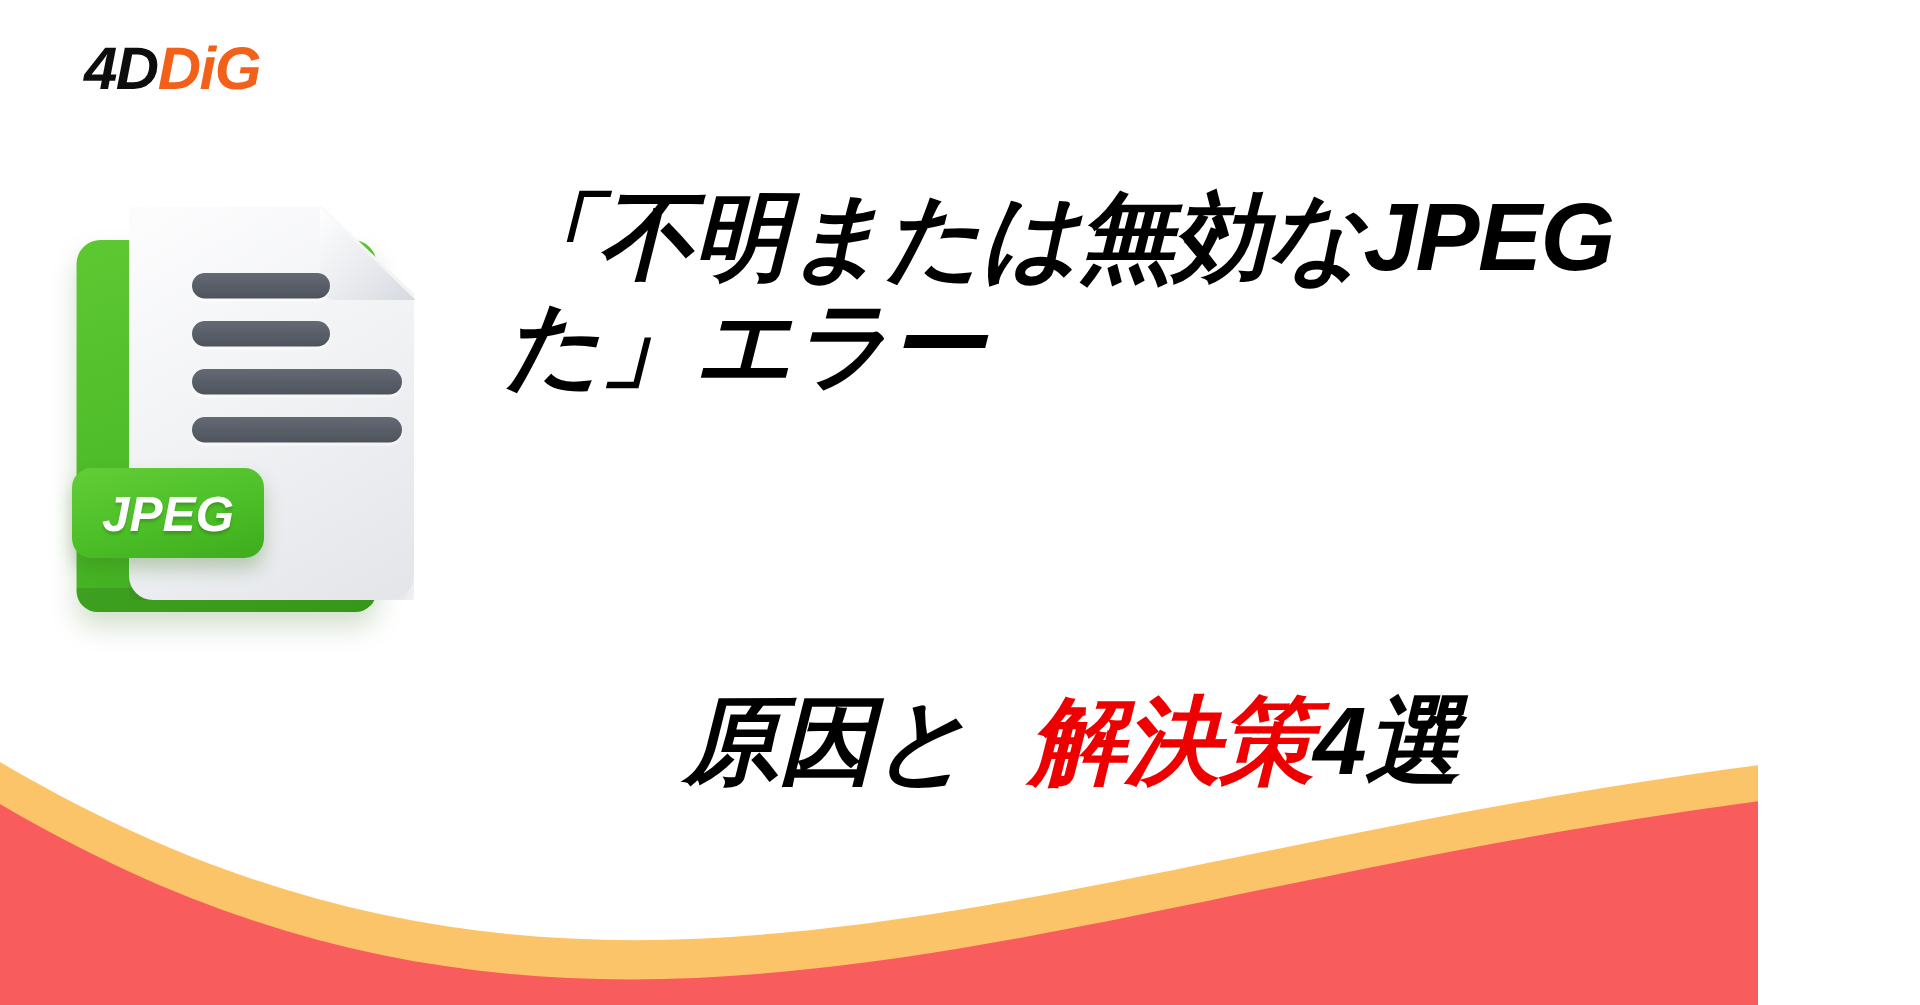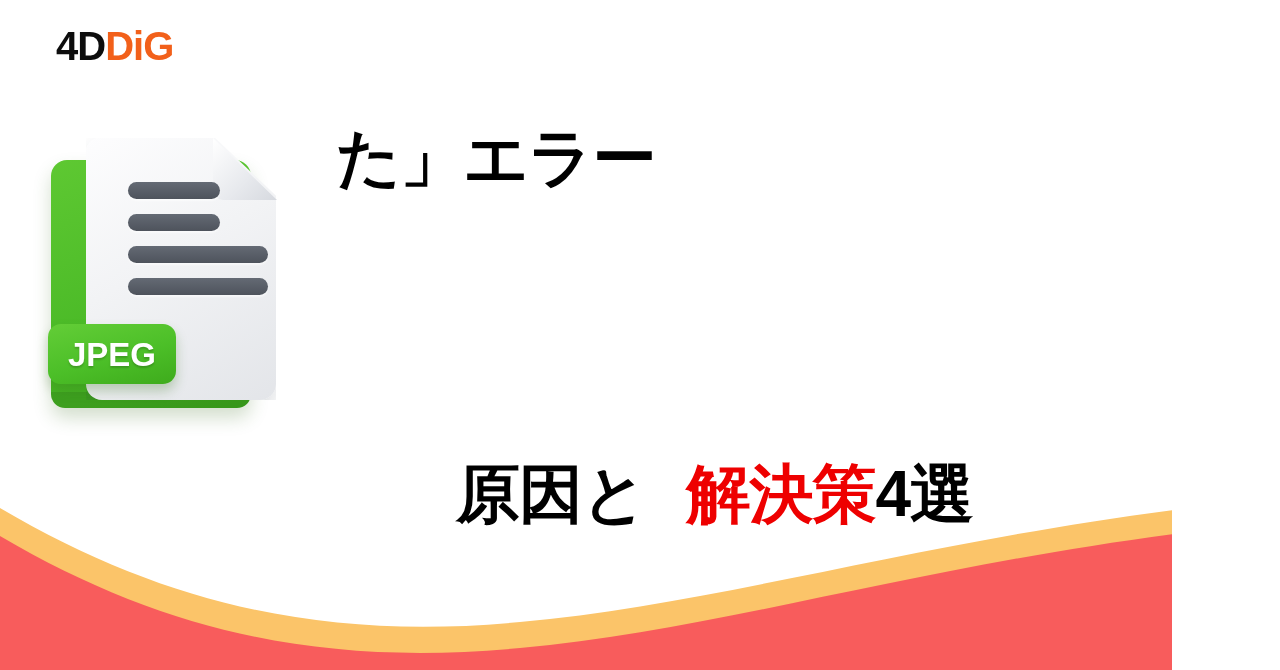--- a/index.html
+++ b/index.html
@@ -9,20 +9,21 @@
   }
   body {
     font-family: "Liberation Sans", "DejaVu Sans", sans-serif;
   }
   .canvas {
     position: relative;
     width: 1172px;
     height: 670px;
     background: #ffffff;
     overflow: hidden;
+    font-style: italic;
   }
 
   
   .logo {
     position: absolute;
     left: 56px;
     top: 26px;
     font-size: 40px;
     font-weight: 800;
     letter-spacing: -1px;
@@ -101,21 +102,20 @@
     left: 10px;
     top: 180px;
     width: 128px;
     height: 60px;
     border-radius: 13px;
     background: linear-gradient(165deg, #63cd37 0%, #4cbf28 55%, #3eab1c 100%);
     box-shadow: 0 7px 12px rgba(50,110,25,0.28);
     display: flex;
     align-items: center;
     justify-content: center;
-    margin-top: 12px;
   }
   .fi-badge-text {
     color: #ffffff;
     font-size: 33px;
     font-weight: 800;
     letter-spacing: 0px;
     line-height: 1;
     text-shadow: 0 2px 2px rgba(0,0,0,0.18);
   }
 
@@ -174,20 +174,21 @@
     <div class="fi-line l1"></div>
     <div class="fi-line l2"></div>
     <div class="fi-line l3"></div>
     <div class="fi-line l4"></div>
     <div class="fi-badge">
       <span class="fi-badge-text">JPEG</span>
     </div>
   </div>
 
   <div class="headline">
+    <div class="hl-line">「不明または無効なJPEG</div>
     <div class="hl-line">た」エラー</div>
   </div>
 
   <div class="subline">
     <span>原因と</span><span class="hl-red">解決策</span><span>4選</span>
   </div>
 
   <div class="waves">
     <svg viewBox="0 0 1280 180" preserveAspectRatio="none" xmlns="http://www.w3.org/2000/svg">
       <path d="M0,18 C170,118 330,150 520,132 C740,112 960,38 1280,8 L1280,180 L0,180 Z" fill="#fbc469"></path>

